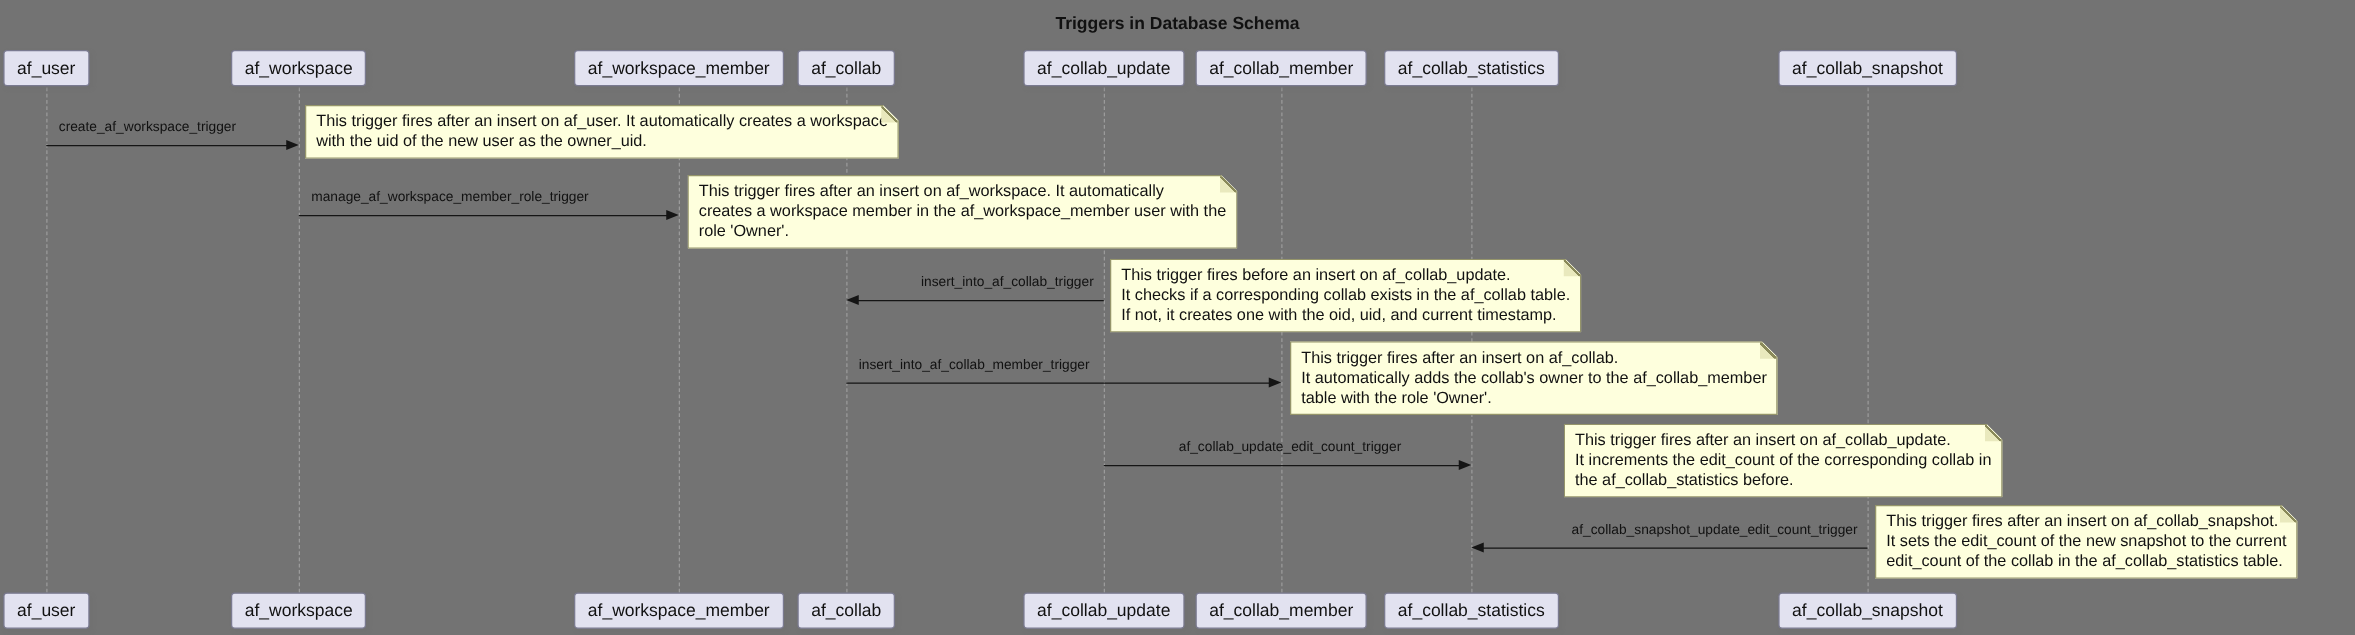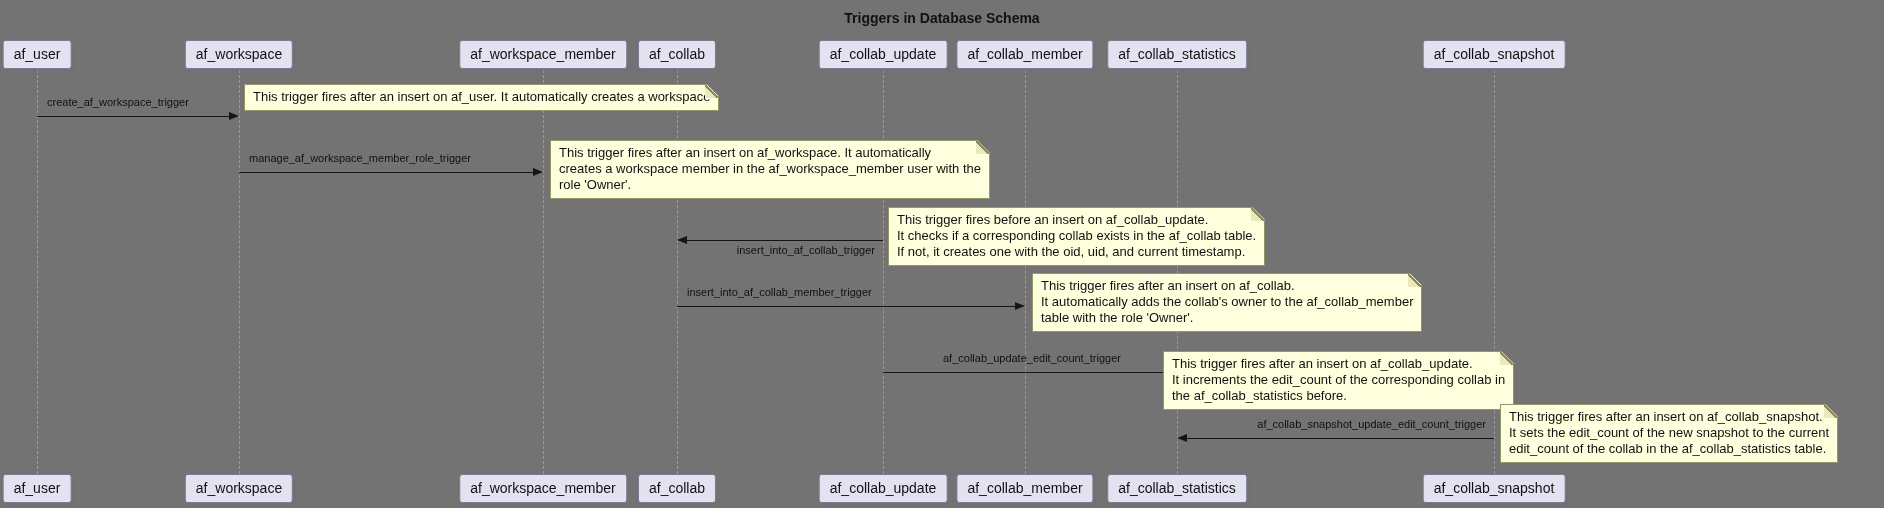--- a/index.html
+++ b/index.html
@@ -53,53 +53,54 @@
     <div class="participant" style="left: 1494px; top: 40px;">af_collab_snapshot</div>
     <div class="participant" style="left: 1494px; top: 474px;">af_collab_snapshot</div>
     <div class="msg-line" style="top: 116px; left: 37px; width: 193px;"></div>
     <div class="head right" style="top: 112px; left: 229px;"></div>
     <div class="msg-label" style="top: 96px; left: 47px;">create_af_workspace_trigger</div>
     <div class="msg-line" style="top: 172px; left: 239px; width: 295px;"></div>
     <div class="head right" style="top: 168px; left: 533px;"></div>
     <div class="msg-label" style="top: 152px; left: 249px;">manage_af_workspace_member_role_trigger</div>
     <div class="msg-line" style="top: 240px; left: 686px; width: 197px;"></div>
     <div class="head left" style="top: 236px; left: 677px;"></div>
-    <div class="msg-label" style="top: 220px; right: 1009px; margin-top: 24px;">insert_into_af_collab_trigger</div>
+    <div class="msg-label" style="top: 220px; right: 1009px;">insert_into_af_collab_trigger</div>
     <div class="msg-line" style="top: 306px; left: 677px; width: 339px;"></div>
     <div class="head right" style="top: 302px; left: 1015px;"></div>
     <div class="msg-label" style="top: 286px; left: 687px;">insert_into_af_collab_member_trigger</div>
     <div class="msg-line" style="top: 372px; left: 883px; width: 285px;"></div>
     <div class="head right" style="top: 368px; left: 1167px;"></div>
     <div class="msg-label" style="top: 352px; left: 943px; text-align: right;">af_collab_update_edit_count_trigger</div>
     <div class="msg-line" style="top: 438px; left: 1186px; width: 308px;"></div>
     <div class="head left" style="top: 434px; left: 1177px;"></div>
     <div class="msg-label" style="top: 418px; right: 398px;">af_collab_snapshot_update_edit_count_trigger</div>
     <div class="note" style="left: 244px; top: 84px;">
       <div class="note-line">This trigger fires after an insert on af_user. It automatically creates a workspace</div>
+      <div class="note-line">with the uid of the new user as the owner_uid.</div>
       <div class="fold"></div>
     </div>
     <div class="note" style="left: 550px; top: 140px;">
       <div class="note-line">This trigger fires after an insert on af_workspace. It automatically</div>
       <div class="note-line">creates a workspace member in the af_workspace_member user with the</div>
       <div class="note-line">role 'Owner'.</div>
       <div class="fold"></div>
     </div>
     <div class="note" style="left: 888px; top: 207px;">
       <div class="note-line">This trigger fires before an insert on af_collab_update.</div>
       <div class="note-line">It checks if a corresponding collab exists in the af_collab table.</div>
       <div class="note-line">If not, it creates one with the oid, uid, and current timestamp.</div>
       <div class="fold"></div>
     </div>
     <div class="note" style="left: 1032px; top: 273px;">
       <div class="note-line">This trigger fires after an insert on af_collab.</div>
       <div class="note-line">It automatically adds the collab's owner to the af_collab_member</div>
       <div class="note-line">table with the role 'Owner'.</div>
       <div class="fold"></div>
     </div>
-    <div class="note" style="left: 1163px; top: 339px; margin-top: 12px;">
+    <div class="note" style="left: 1251px; top: 339px;">
       <div class="note-line">This trigger fires after an insert on af_collab_update.</div>
       <div class="note-line">It increments the edit_count of the corresponding collab in</div>
       <div class="note-line">the af_collab_statistics before.</div>
       <div class="fold"></div>
     </div>
     <div class="note" style="left: 1500px; top: 404px;">
       <div class="note-line">This trigger fires after an insert on af_collab_snapshot.</div>
       <div class="note-line">It sets the edit_count of the new snapshot to the current</div>
       <div class="note-line">edit_count of the collab in the af_collab_statistics table.</div>
       <div class="fold"></div>

